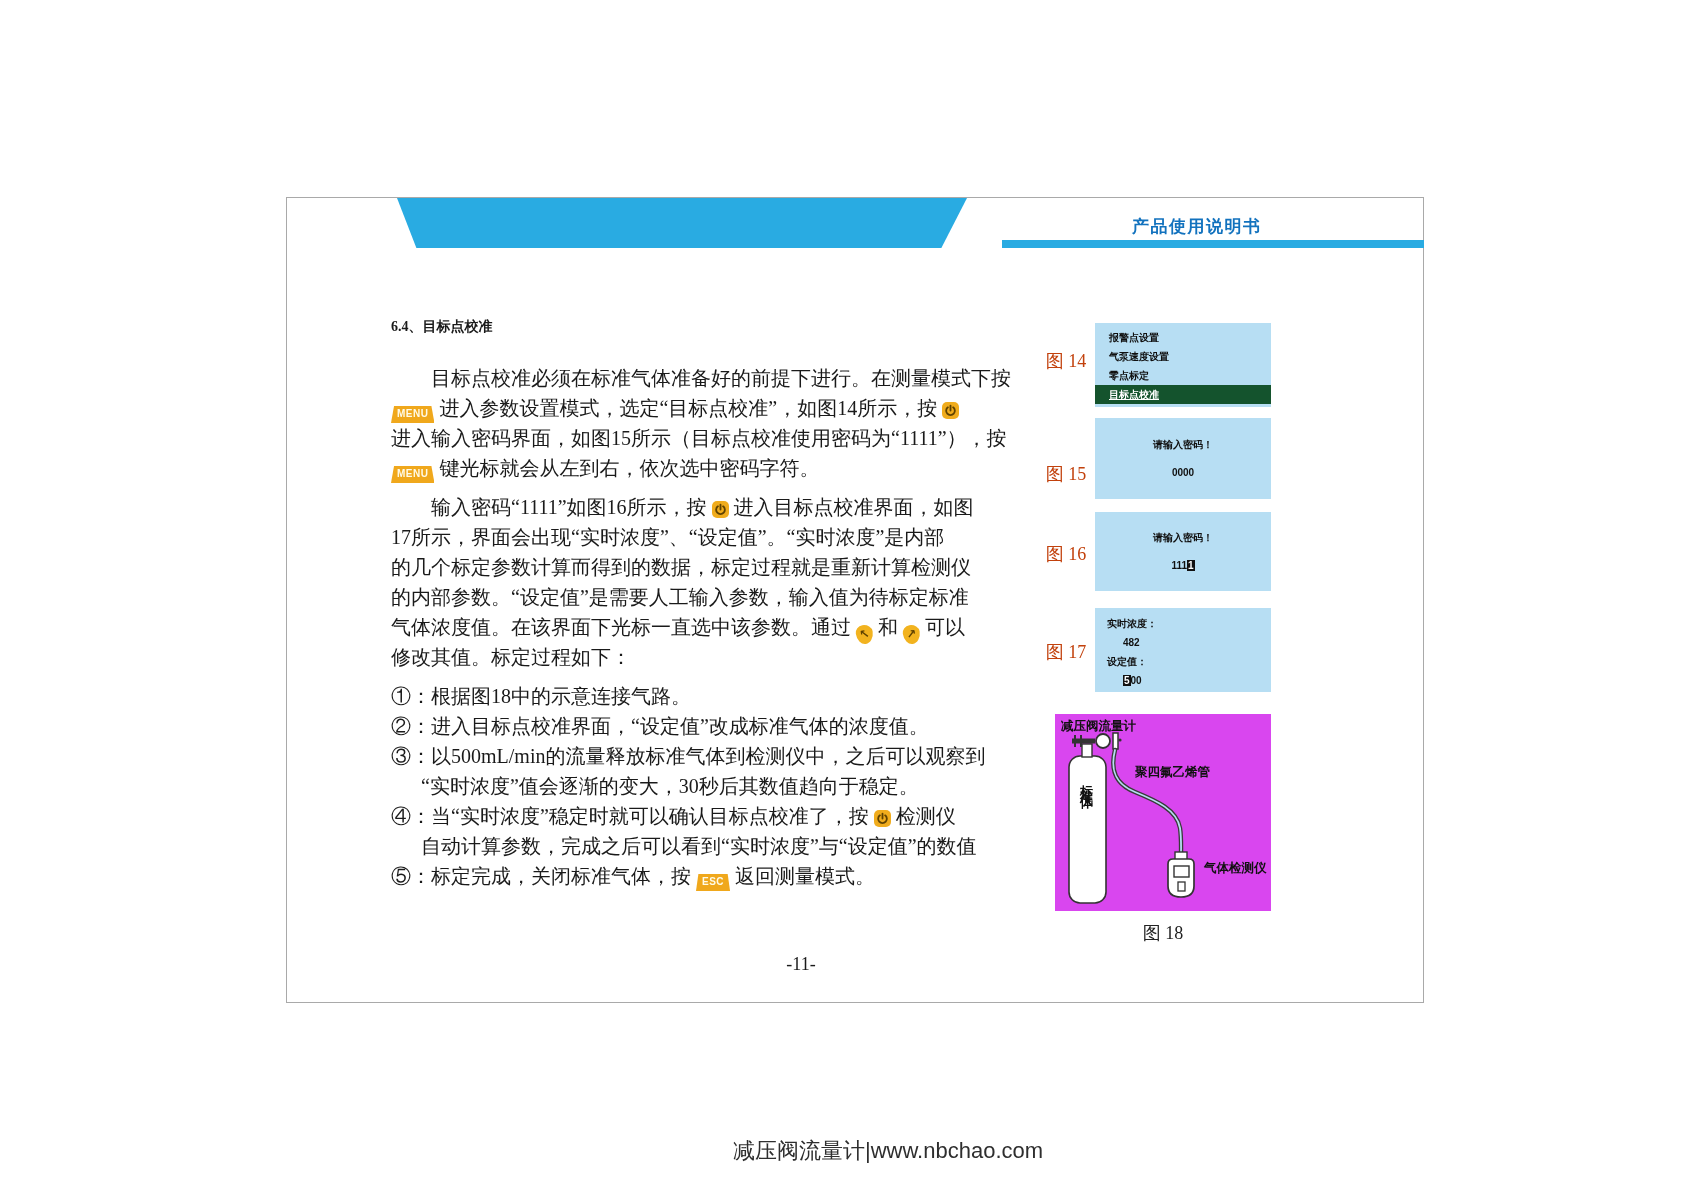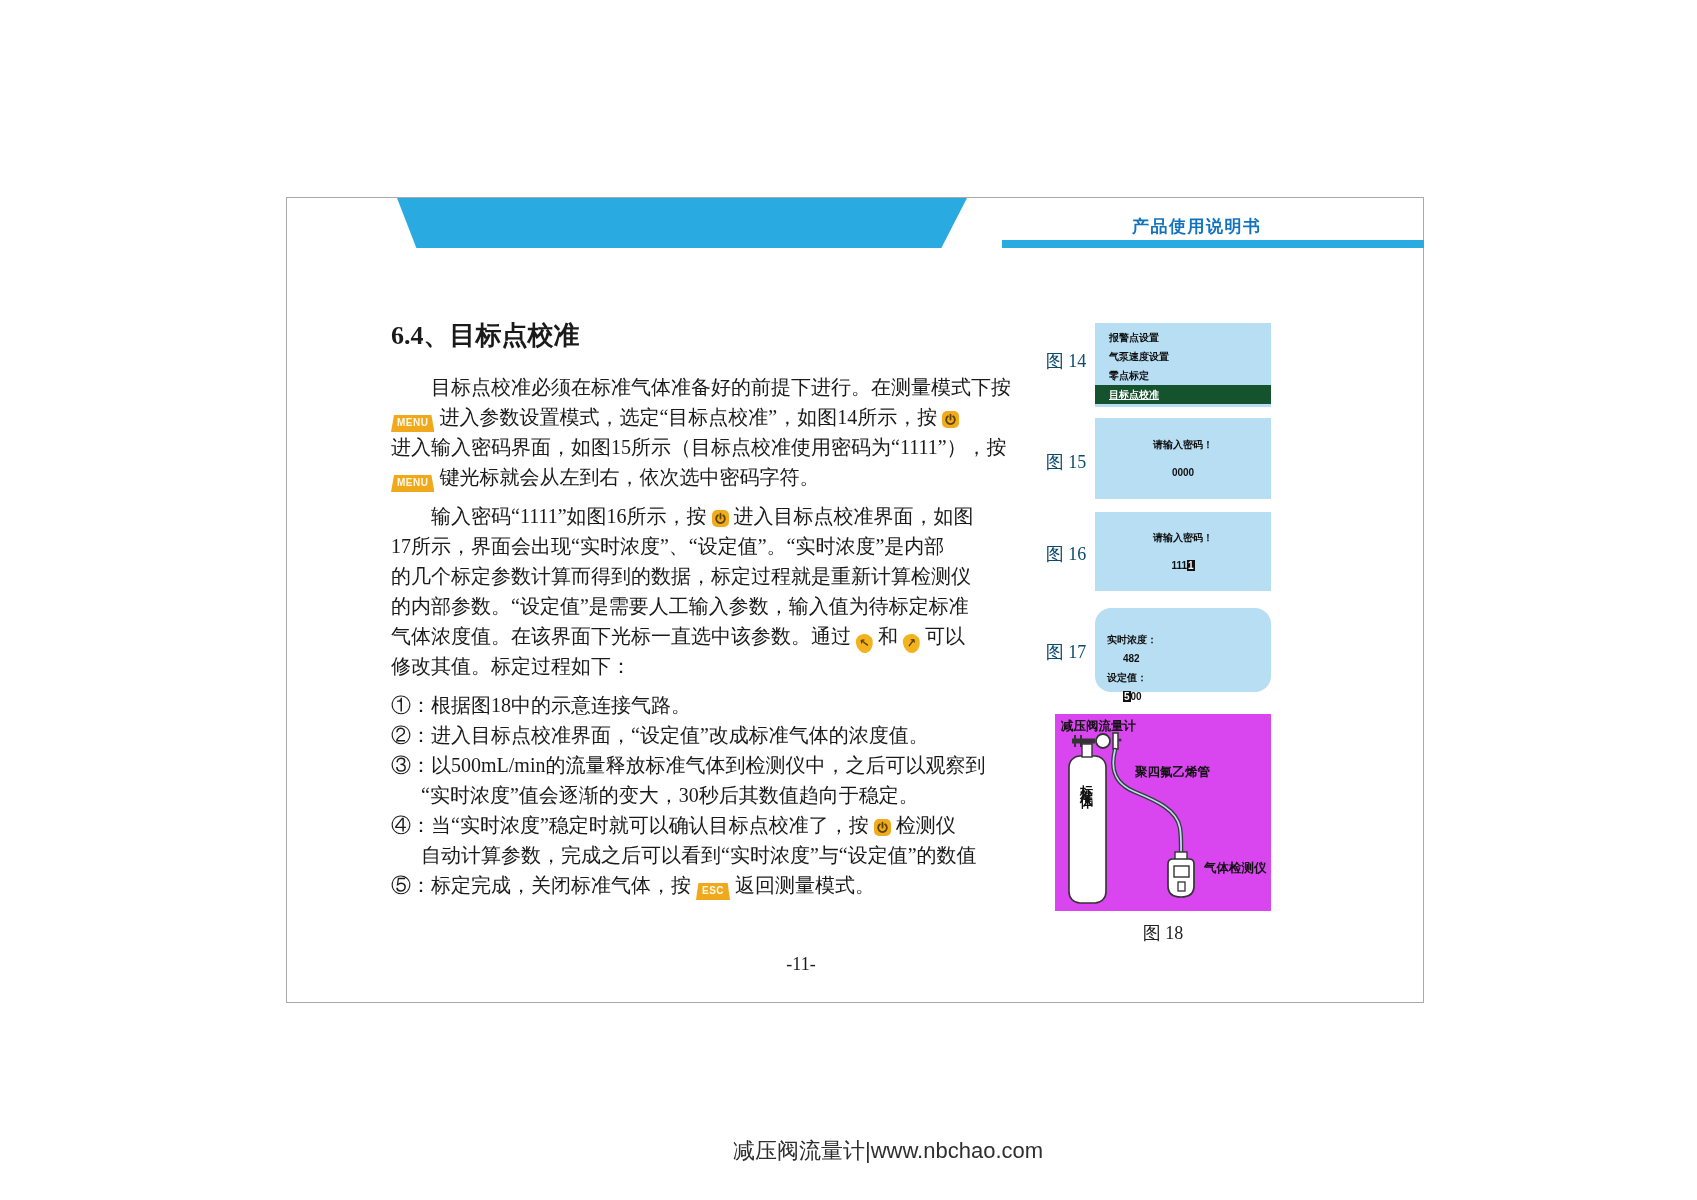--- a/index.html
+++ b/index.html
@@ -10,54 +10,54 @@
         background:#fff;border:1px solid #a9a9a9;box-sizing:border-box;}
   
   .hdr-para{position:absolute;left:110px;top:0;width:570px;height:50px;background:#29ABE2;
             clip-path:polygon(0 0,100% 0,95.5% 100%,3.4% 100%);}
   .hdr-bar{position:absolute;left:715px;top:42px;width:422px;height:8px;background:#29ABE2;}
   .hdr-title{position:absolute;left:845px;top:17px;width:300px;
              font-family:"Liberation Sans","DejaVu Sans",sans-serif;
              font-weight:bold;font-size:17px;letter-spacing:1.5px;color:#1272BE;}
   
   .textcol{position:absolute;left:104px;top:116px;width:648px;}
-  .sec-heading{font-size:26px;font-weight:bold;margin:9px 0 23px 0;line-height:26px;}
+  .sec-heading{font-size:14px;font-weight:bold;margin:0 0 23px 0;line-height:26px;}
   .block{margin-top:9px;}
   .block:first-child{margin-top:12px;}
   .line{height:30px;line-height:30px;font-size:20px;white-space:nowrap;}
   .line.indent{padding-left:40px;}
   .line.hang{padding-left:30px;}
   
   .key{display:inline-block;font-family:"Liberation Sans","DejaVu Sans",sans-serif;
        font-size:10px;font-weight:bold;color:#fffbe8;background:#F0A81C;
        padding:3px 6px 4px;letter-spacing:.5px;line-height:10px;vertical-align:-2px;
        clip-path:polygon(7% 0,93% 0,100% 100%,0 100%);}
   .pwr{display:inline-block;width:13px;height:13px;background:#F0AC1D;border-radius:5px;
        padding:2px;vertical-align:-4px;}
   .pwr svg{display:block;width:13px;height:13px;}
   .pwr path{stroke:#5f4200;stroke-width:3.4;fill:none;stroke-linecap:round;}
   .arr{display:inline-block;width:17px;height:19px;background:#F2B31F;
        border-radius:45% 55% 50% 50% / 40% 40% 60% 60%;transform:rotate(-8deg);
        font-family:"DejaVu Sans",sans-serif;font-size:12px;font-weight:bold;color:#5f4200;
        text-align:center;line-height:19px;vertical-align:-4px;}
   
-  .figlabel{position:absolute;width:70px;text-align:center;font-size:18px;color:#0c4a6e;line-height:20px;}
+  .figlabel{position:absolute;width:70px;text-align:center;font-size:18px;color:#c2410c;line-height:20px;}
   .lcd{position:absolute;left:808px;width:176px;background:#B7DEF3;box-sizing:border-box;
        font-family:"Liberation Sans","DejaVu Sans",sans-serif;font-weight:bold;
        font-size:10px;color:#101010;}
   .lcd-row{line-height:19px;padding-left:14px;}
   .lcd-row.selected{background:#14532d;color:#fff;text-decoration:underline;}
   .lcd-row.center{padding-left:0;text-align:center;}
   .inv{background:#111;color:#fff;padding:0 1px;}
   #box14{top:125px;height:84px;padding-top:5px;}
   #box15{top:220px;height:81px;padding-top:17px;}
   #box15 .lcd-row + .lcd-row{margin-top:9px;}
   #box16{top:314px;height:79px;padding-top:16px;}
   #box16 .lcd-row + .lcd-row{margin-top:9px;}
-  #box17{top:410px;height:84px;padding-top:22px;border-radius:16px;}
+  #box17{top:410px;height:84px;padding-top:6px;}
   #box17 .lcd-row{line-height:19px;}
   #box17 .val{padding-left:28px;}
   
   #box18{position:absolute;left:768px;top:516px;width:216px;height:197px;background:#d946ef;}
   #box18 svg{position:absolute;left:0;top:0;}
   .dlabel{position:absolute;font-family:"Liberation Sans","DejaVu Sans",sans-serif;
           font-size:12.5px;font-weight:bold;color:#111;white-space:nowrap;}
   .vtext{position:absolute;left:24px;top:60px;width:16px;
          font-family:"Liberation Sans","DejaVu Sans",sans-serif;font-size:13px;font-weight:bold;
          color:#111;writing-mode:vertical-rl;text-orientation:upright;letter-spacing:4px;}
@@ -110,21 +110,21 @@
                   <path d="M12 3v9"></path>
                   <path d="M7.2 6.2a8 8 0 1 0 9.6 0"></path>
                 </svg></span><span> 检测仪</span></div>
             <div class="line hang"><span>自动计算参数，完成之后可以看到“实时浓度”与“设定值”的数值</span></div>
             <div class="line"><span>⑤：标定完成，关闭标准气体，按 </span><span class="key">ESC</span><span> 返回测量模式。</span></div>
           </div>
         </div>
     </div>
 
     <div class="figlabel" style="left:744px;top:153px;">图 14</div>
-    <div class="figlabel" style="left:744px;top:254px;">图 15</div>
+    <div class="figlabel" style="left:744px;top:266px;">图 15</div>
     <div class="figlabel" style="left:744px;top:346px;">图 16</div>
     <div class="figlabel" style="left:744px;top:444px;">图 17</div>
 
     <div class="lcd" id="box14">
       <div class="lcd-row">报警点设置</div>
       <div class="lcd-row">气泵速度设置</div>
       <div class="lcd-row">零点标定</div>
       <div class="lcd-row selected">目标点校准</div>
     </div>
 

